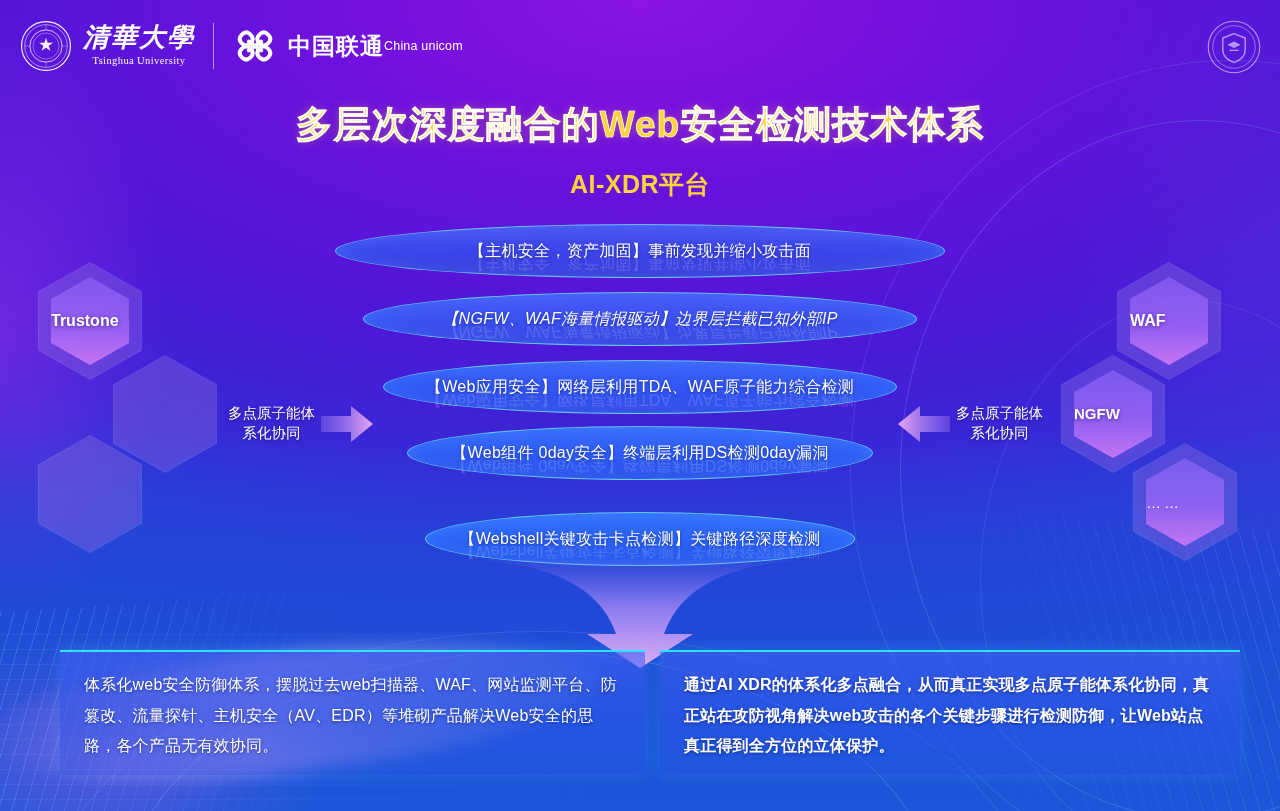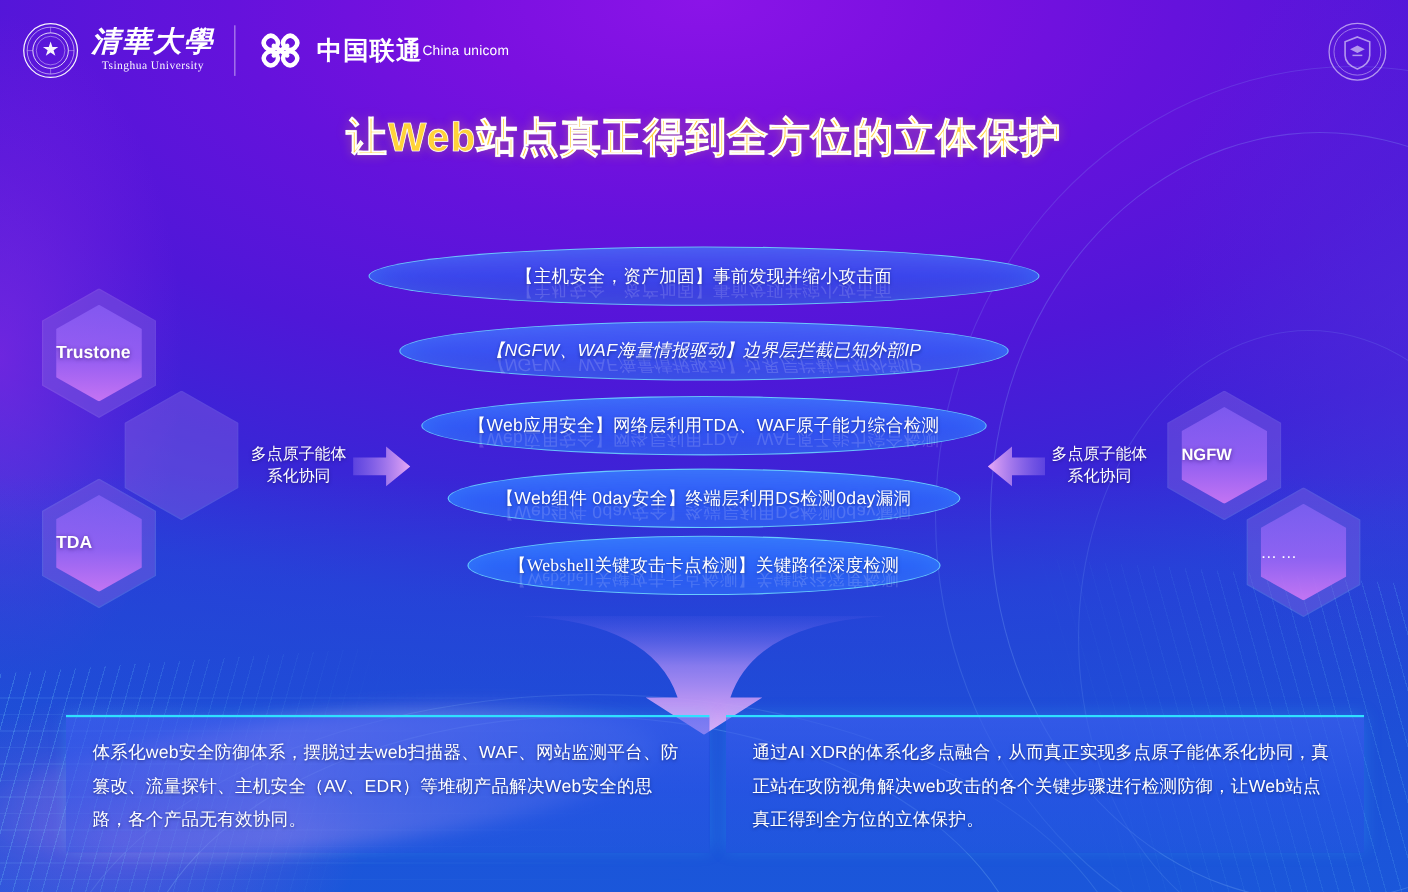--- a/index.html
+++ b/index.html
@@ -125,21 +125,21 @@
   .layer .lshadow{
     position:absolute; left:0; right:0; top:52%;
     text-align:center; white-space:nowrap; font-size:16px; letter-spacing:.3px;
     color:rgba(255,255,255,.16); transform:scaleY(-1);
     pointer-events:none;
   }
   .L1{ top:0px;   width:610px; height:54px; background:linear-gradient(180deg,#4f52f0 0%,#3b46ec 50%,#3f3ad8 100%); }
   .L2{ top:68px;  width:554px; height:54px; background:linear-gradient(180deg,#4a5bf6 0%,#3a52f2 50%,#3c43e0 100%);font-style:italic; }
   .L3{ top:136px; width:514px; height:54px; background:linear-gradient(180deg,#3f63f8 0%,#3257f5 50%,#3448e6 100%); }
   .L4{ top:202px; width:466px; height:54px; background:linear-gradient(180deg,#3a6cfa 0%,#2f5df7 50%,#2f4fe9 100%); }
-  .L5{ top:263px; width:430px; height:54px; background:linear-gradient(180deg,#3572fb 0%,#2b63f8 50%,#2b55eb 100%);font-family:Liberation Serif, serif; }
+  .L5{ top:288px; width:430px; height:54px; background:linear-gradient(180deg,#3572fb 0%,#2b63f8 50%,#2b55eb 100%); }
 
   
   .funnel-arrow{
     position:absolute; left:50%; top:560px; transform:translateX(-50%);
     width:330px; height:108px;
   }
 
   
   .hex-wrap{ position:absolute; width:104px; height:118px; }
   .hex-outline{
@@ -182,21 +182,21 @@
     background:linear-gradient(180deg, rgba(62,96,240,.62) 0%, rgba(45,86,235,.50) 55%, rgba(40,90,230,.30) 100%);
     border-top:2px solid #2fe0ff;
     box-shadow:0 -1px 14px rgba(60,200,255,.25);
     padding:18px 24px 0 24px;
   }
   .panel p{
     color:#fff; font-size:16px; line-height:1.92; letter-spacing:.2px;
     text-shadow:0 1px 3px rgba(10,20,80,.6);
   }
   .panel-left{ left:60px; width:585px; }
-  .panel-right{ left:660px; width:580px; }
+  .panel-right{ left:660px; width:580px;font-weight:bold; }
 </style>
 </head>
 <body>
 
 <div class="stage">
 
   <div class="bg-vignette-l"></div>
   <div class="bg-vignette-r"></div>
   <div class="bg-bottom-glow"></div>
   <div class="bg-bottom-left-pink"></div>
@@ -255,21 +255,22 @@
 
     <svg class="right-badge" viewBox="0 0 100 100">
       <circle cx="50" cy="50" r="46" fill="none" stroke="#ffffff" stroke-width="2"></circle>
       <circle cx="50" cy="50" r="38" fill="none" stroke="#ffffff" stroke-width="1.2"></circle>
       <path d="M50 26 L70 34 L70 56 Q70 70 50 78 Q30 70 30 56 L30 34 Z" fill="none" stroke="#ffffff" stroke-width="2.6"></path>
       <path d="M38 46 L50 40 L62 46 L50 52 Z" fill="#ffffff"></path>
       <path d="M42 56 h16" stroke="#ffffff" stroke-width="2.4"></path>
     </svg>
   </div>
 
-  <div class="main-title">让Web站点真正得到全方位的立体保护</div>
+  <div class="main-title">多层次深度融合的Web安全检测技术体系</div>
+  <div class="sub-title">AI-XDR平台</div>
 
   <div class="funnel">
     <div class="layer L1">
       <span class="ltext">【主机安全，资产加固】事前发现并缩小攻击面</span>
       <span class="lshadow">【主机安全，资产加固】事前发现并缩小攻击面</span>
     </div>
     <div class="layer L2">
       <span class="ltext">【NGFW、WAF海量情报驱动】边界层拦截已知外部IP</span>
       <span class="lshadow">【NGFW、WAF海量情报驱动】边界层拦截已知外部IP</span>
     </div>
@@ -304,25 +305,28 @@
       <div class="hex-label">Trustone</div>
     </div>
   </div>
 
   <div class="hex-wrap" style="left:113px; top:355px;">
     <div class="hex-outline"></div>
   </div>
 
   <div class="hex-wrap" style="left:38px; top:435px;">
     <div class="hex-outline"></div>
+  </div>
+
+  <div class="hex-wrap" style="left:1117px; top:262px;">
+    <div class="hex-outline"></div>
     <div class="hex-core">
-      <div class="hex-label">TDA</div>
-    </div>
-  </div>
-
+      <div class="hex-label">WAF</div>
+    </div>
+  </div>
 
   <div class="hex-wrap" style="left:1061px; top:355px;padding-left:24px;">
     <div class="hex-outline"></div>
     <div class="hex-core">
       <div class="hex-label small">NGFW</div>
     </div>
   </div>
 
   <div class="hex-wrap" style="left:1133px; top:443px;">
     <div class="hex-outline"></div>

